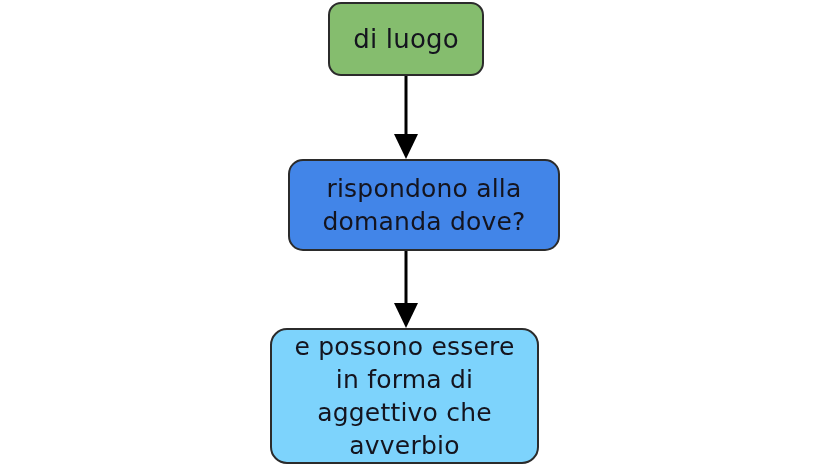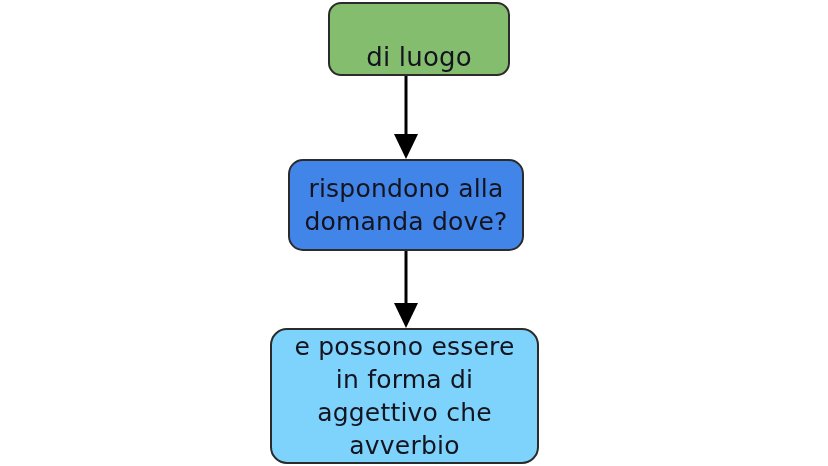--- a/index.html
+++ b/index.html
@@ -35,35 +35,34 @@
     font-weight: 400;
     letter-spacing: 0.2px;
     white-space: pre-line;
     line-height: 1.32;
   }
 
   
   #node-di-luogo {
     left: 328px;
     top: 2px;
-    width: 182px;
+    width: 156px;
     height: 74px;
     background: #85bd6e;
     border-radius: 13px;
-    align-items: flex-end;
   }
   #node-di-luogo .node-label {
     font-size: 26px;
   }
 
   
   #node-rispondono {
     left: 288px;
     top: 159px;
-    width: 236px;
+    width: 272px;
     height: 92px;
     background: #4285e8;
     border-radius: 15px;
   }
   #node-rispondono .node-label {
     font-size: 25px;
     line-height: 1.33;
   }
 
   

